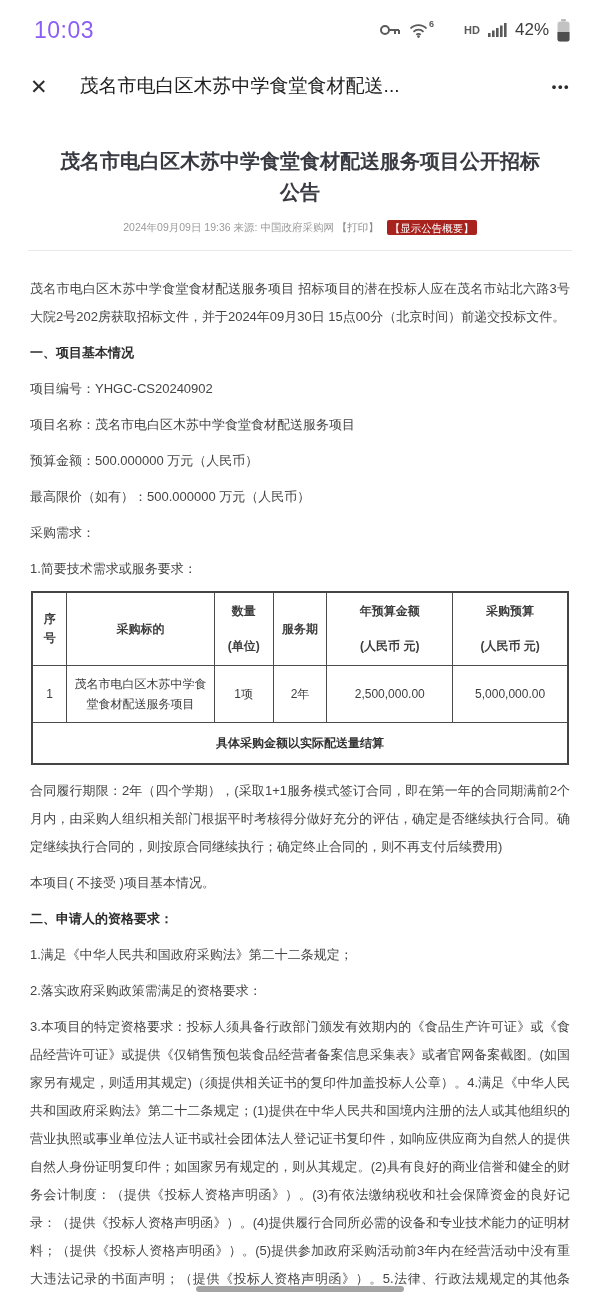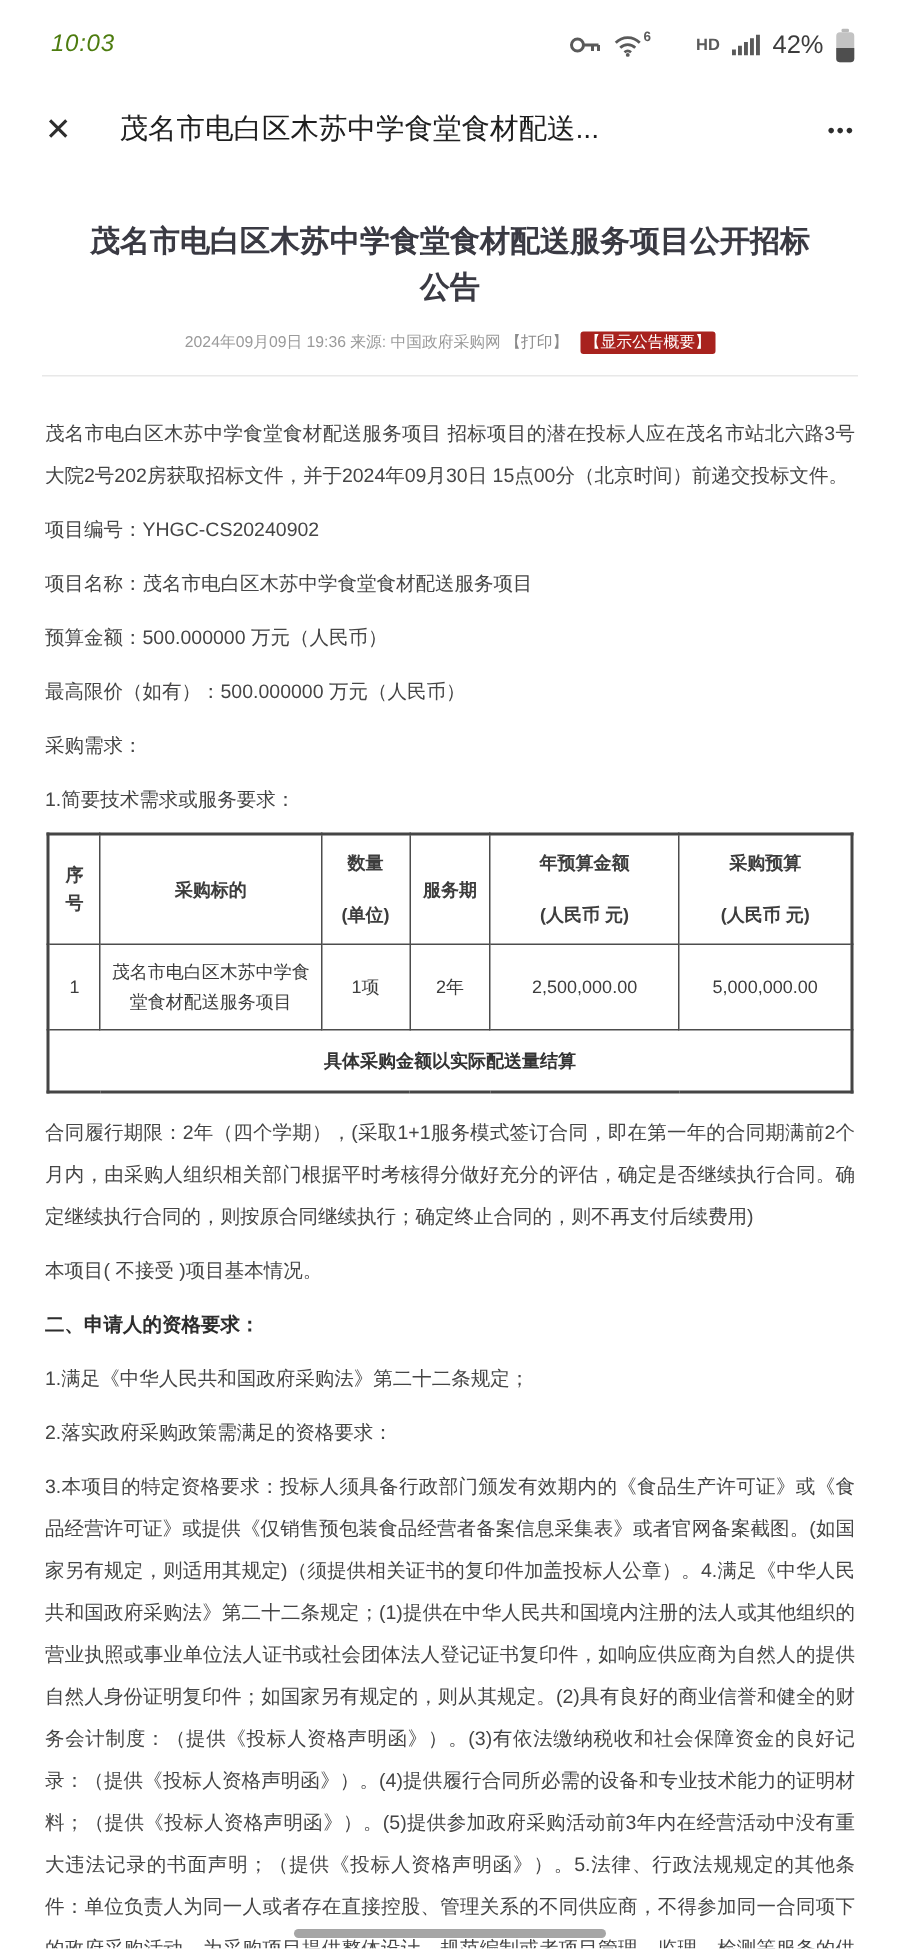--- a/index.html
+++ b/index.html
@@ -4,21 +4,21 @@
 <style>
   html,body { margin:0; padding:0; background:#ffffff; }
   .screen {
     position:relative; width:600px; height:1299px; margin:0 auto;
     background:#ffffff; overflow:hidden;
     font-family:"Liberation Sans","DejaVu Sans",sans-serif;
     -webkit-font-smoothing:antialiased;
   }
   
   .status-bar { height:52px; display:flex; align-items:center; padding:4px 30px 0 34px; }
-  .sb-time { font-size:16px; color:#4d7c0f; letter-spacing:0.5px;font-style:italic; }
+  .sb-time { font-size:23px; color:#8b5cf6; letter-spacing:0.5px; }
   .sb-spacer { flex:1; }
   .sb-icons { display:flex; align-items:center; gap:8px; }
   .sb-icons svg { display:block; }
   .hd-label { font-size:11px; font-weight:700; color:#5a5a5a;margin-left:28px; }
   .wifi-wrap { position:relative; }
   .wifi-gen { position:absolute; top:-4px; right:-6px; font-size:9px; font-weight:700; color:#5a5a5a; }
   .sb-batt-text { font-size:17px; color:#3c3c3c; }
   
   .nav-bar { height:60px; display:flex; align-items:center; padding:0 30px; }
   .nav-close { font-size:21px; color:#2e2e2e; line-height:1; cursor:pointer; }
@@ -113,20 +113,21 @@
       <span>2024年09月09日 19:36</span>
       <span>来源: 中国政府采购网</span>
       <span class="print">【打印】</span>
       <span class="badge">【显示公告概要】</span>
     </div>
 
     <div class="divider"></div>
 
     <div class="article">
       <p>茂名市电白区木苏中学食堂食材配送服务项目 招标项目的潜在投标人应在茂名市站北六路3号大院2号202房获取招标文件，并于2024年09月30日 15点00分（北京时间）前递交投标文件。</p>
+      <p class="bold">一、项目基本情况</p>
       <p>项目编号：YHGC-CS20240902</p>
       <p>项目名称：茂名市电白区木苏中学食堂食材配送服务项目</p>
       <p>预算金额：500.000000 万元（人民币）</p>
       <p>最高限价（如有）：500.000000 万元（人民币）</p>
       <p>采购需求：</p>
       <p>1.简要技术需求或服务要求：</p>
 
       <div class="tbl-wrap">
         <table class="tbl">
           <colgroup>

